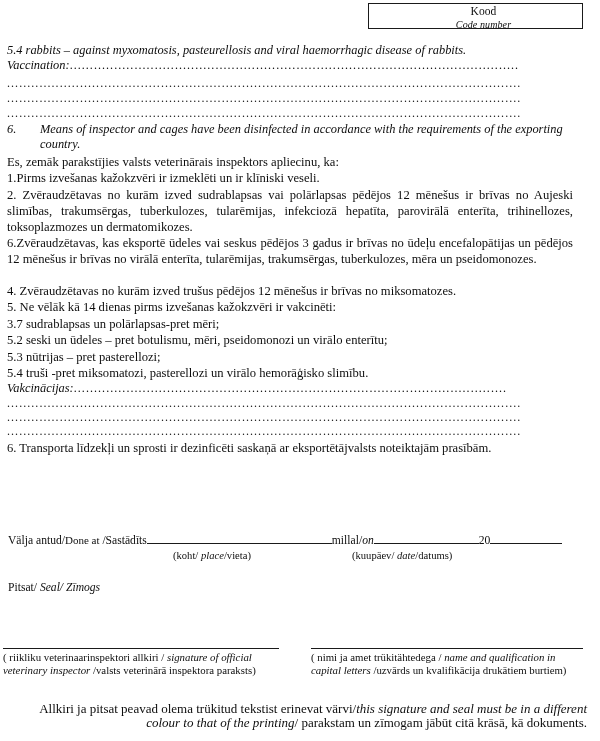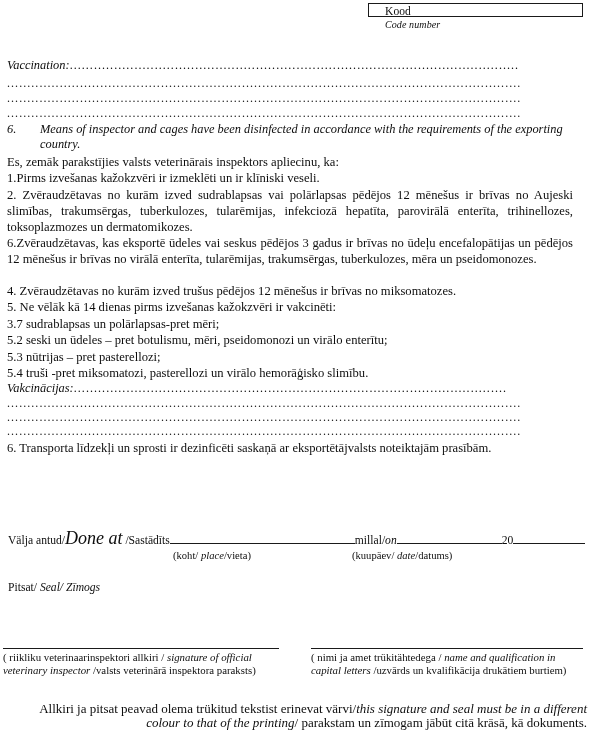--- a/index.html
+++ b/index.html
@@ -21,24 +21,25 @@
     width: 600px;
     height: 741px;
   }
 
   
   .code-box {
     position: absolute;
     left: 368px;
     top: 3px;
     width: 215px;
-    height: 14px;
+    height: 26px;
     border: 1.3px solid #1a1a1a;
     box-sizing: border-box;
     padding: 1px 0 0 16px;
+    text-align: center;
   }
   .code-box .kood {
     font-size: 11.5px;
     line-height: 13px;
     letter-spacing: 0.1px;
   }
   .code-box .codenum {
     font-style: italic;
     font-size: 10px;
     line-height: 13px;
@@ -142,21 +143,21 @@
   .donerow {
     left: 8px;
     top: 530px;
     width: 585px;
     height: 20px;
     font-size: 11.6px;
     line-height: 17px;
     white-space: nowrap;
   }
   .donerow .i { font-style: italic; }
-  .donerow .big { font-size: 18px; font-style: italic; }
+  .donerow .big { font-size: 11px; }
   .rule {
     display: inline-block;
     border-bottom: 1.2px solid #1a1a1a;
     height: 13px;
     vertical-align: baseline;
   }
   .rule-place { width: 185px; }
   .rule-date1 { width: 105px; }
   .rule-date2 { width: 72px; }
 
@@ -218,20 +219,21 @@
 </head>
 <body>
 
 <div class="page">
 
   <div class="code-box abs">
     <div class="kood">Kood</div>
     <div class="codenum">Code number</div>
   </div>
 
+  <div class="abs eng sec54">5.4 rabbits – against myxomatosis, pasteurellosis and viral haemorrhagic disease of rabbits.</div>
 
   <div class="abs vaccination-line">
     <span>Vaccination:</span><span class="dots">...............................................................................................................</span>
   </div>
 
   <div class="abs dotrow" style="top:76px;">...............................................................................................................................</div>
   <div class="abs dotrow" style="top:91px;">...............................................................................................................................</div>
   <div class="abs dotrow" style="top:106px;">...............................................................................................................................</div>
 
   <div class="abs eng sec6">

